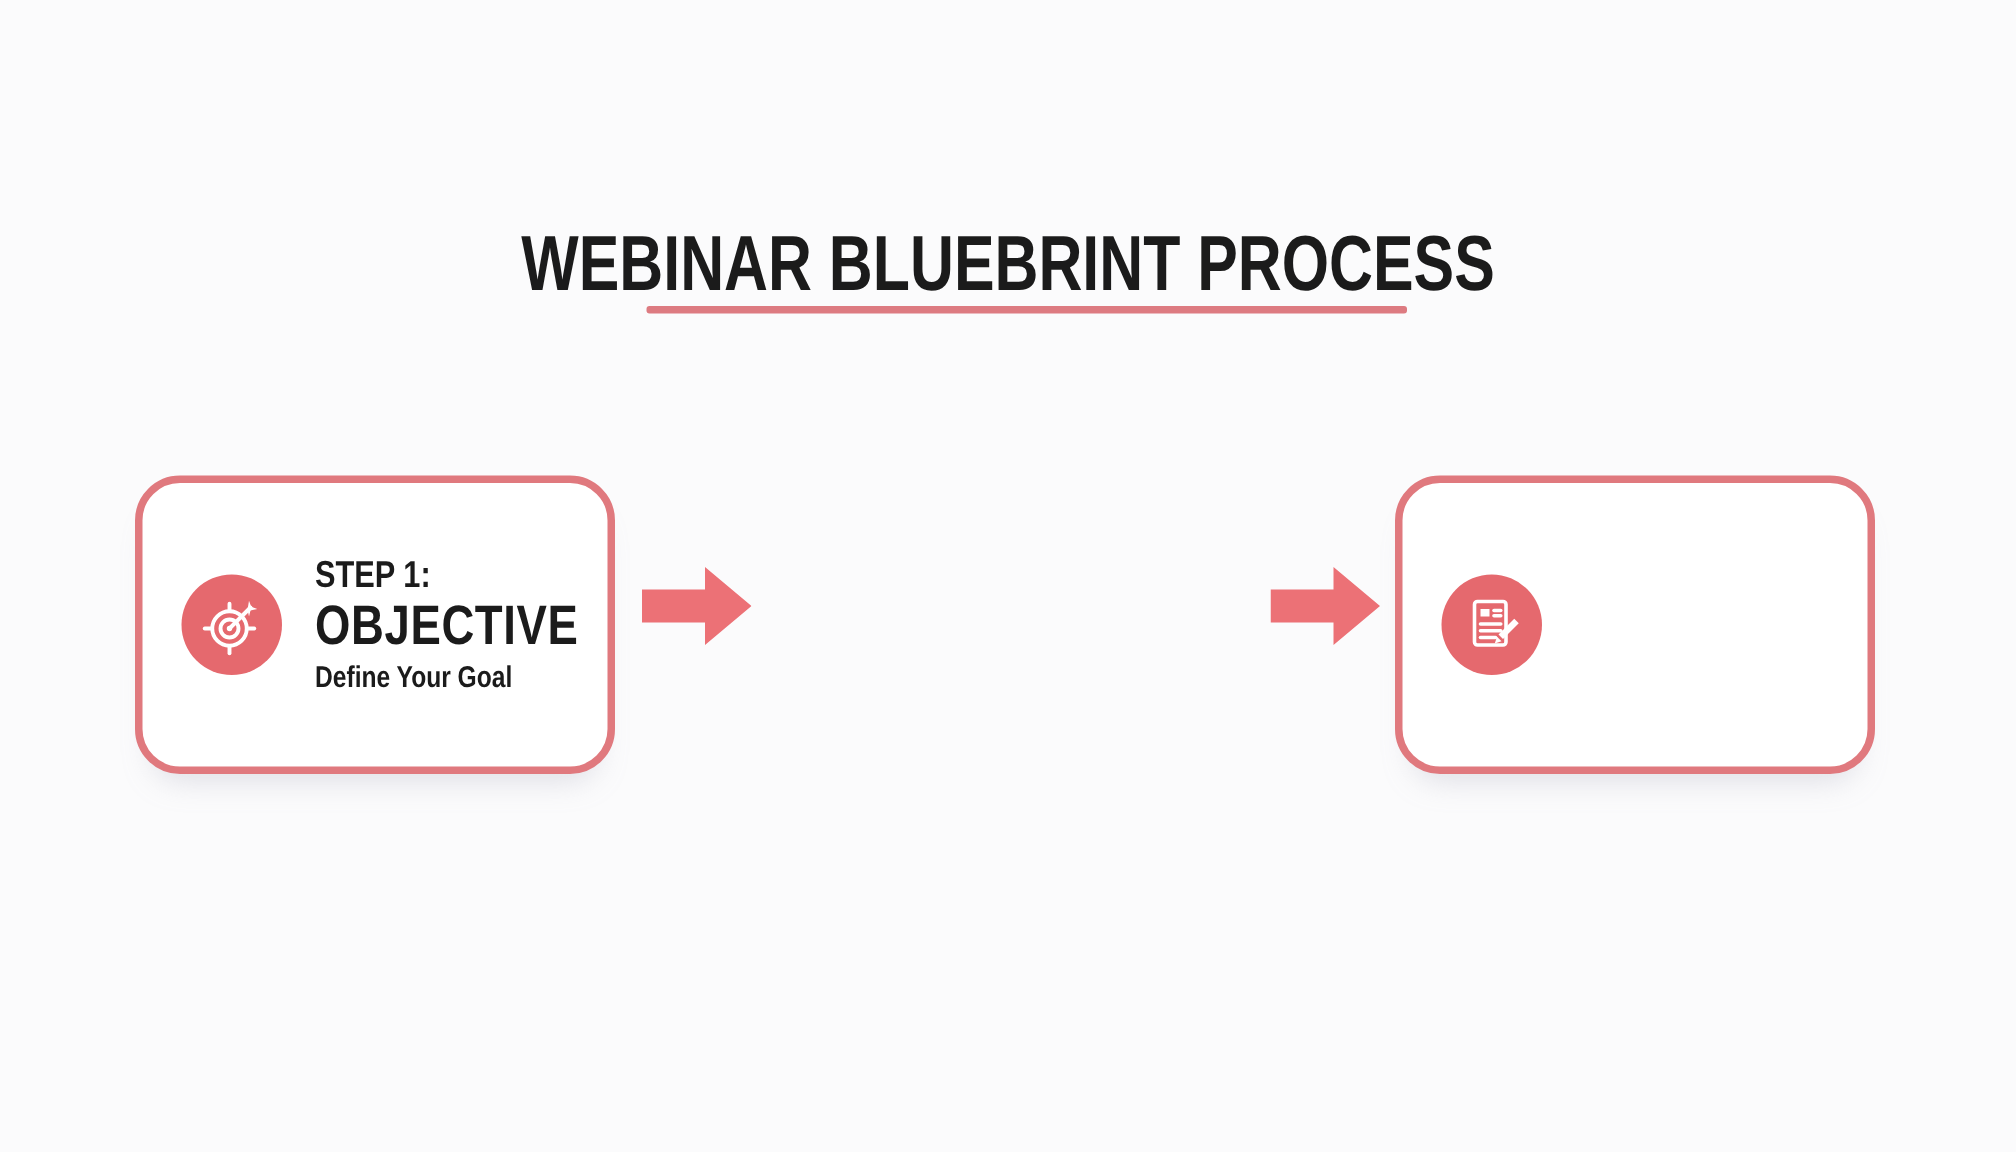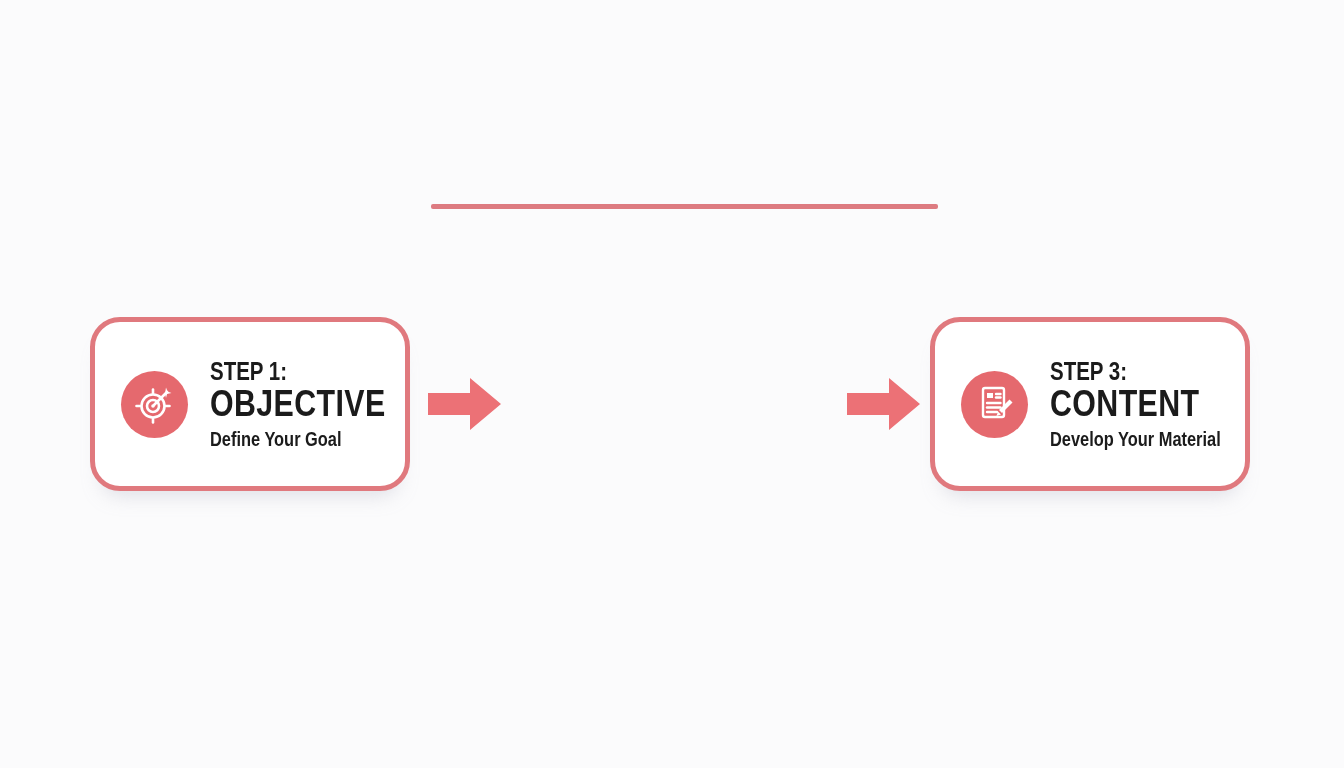--- a/index.html
+++ b/index.html
@@ -37,21 +37,21 @@
     height: 5px;
     background: #dd7b81;
     border-radius: 2px;
   }
 
   
   .step-box {
     position: absolute;
     top: 317px;
     width: 320px;
-    height: 174px;
+    height: 199px;
     background: #ffffff;
     border: 5px solid #e0797e;
     border-radius: 30px;
     box-shadow: 0 16px 20px -12px rgba(170,170,185,0.35);
     display: flex;
     align-items: center;
     padding-left: 26px;
   }
   #step-box-1 { left: 90px; }
   #step-box-2 { left: 512px; width: 313px; }
@@ -111,20 +111,23 @@
   }
   #arrow-1 { left: 428px; }
   #arrow-2 { left: 847px; }
   .flow-arrow svg { width: 100%; height: 100%; display: block; }
 </style>
 </head>
 <body>
 
 <div class="canvas">
 
+  <div class="title-wrap">
+    <div class="main-title">WEBINAR BLUEBRINT PROCESS</div>
+  </div>
   <div class="title-underline"></div>
 
   <div class="step-box" id="step-box-1">
     <div class="icon-circle">
       <svg viewBox="0 0 44 44" fill="none" stroke="#ffffff" stroke-width="2.6" stroke-linecap="round">
         <circle cx="20" cy="24" r="11.5"></circle>
         <circle cx="20" cy="24" r="6"></circle>
         <circle cx="20" cy="24" r="1.8" fill="#ffffff" stroke="none"></circle>
         <line x1="20" y1="7.5" x2="20" y2="12"></line>
         <line x1="20" y1="36" x2="20" y2="40.5"></line>
@@ -163,20 +166,15 @@
         <line x1="23" y1="15.5" x2="27.5" y2="15.5"></line>
         <line x1="14" y1="21" x2="27.5" y2="21"></line>
         <line x1="14" y1="25.5" x2="27.5" y2="25.5"></line>
         <line x1="14" y1="30" x2="24" y2="30"></line>
         <g stroke="none" fill="#ffffff">
           <path d="M36.5 17.5 l3 3 L29 31 l-3-3 Z"></path>
           <path d="M25 29.5 l3 3 L23.5 34 Z"></path>
         </g>
       </svg>
     </div>
-    <div class="step-text">
-      <div class="step-label">STEP 3:</div>
-      <div class="step-name">CONTENT</div>
-      <div class="step-sub">Develop Your Material</div>
-    </div>
   </div>
 
 </div>
 
 </body></html>

